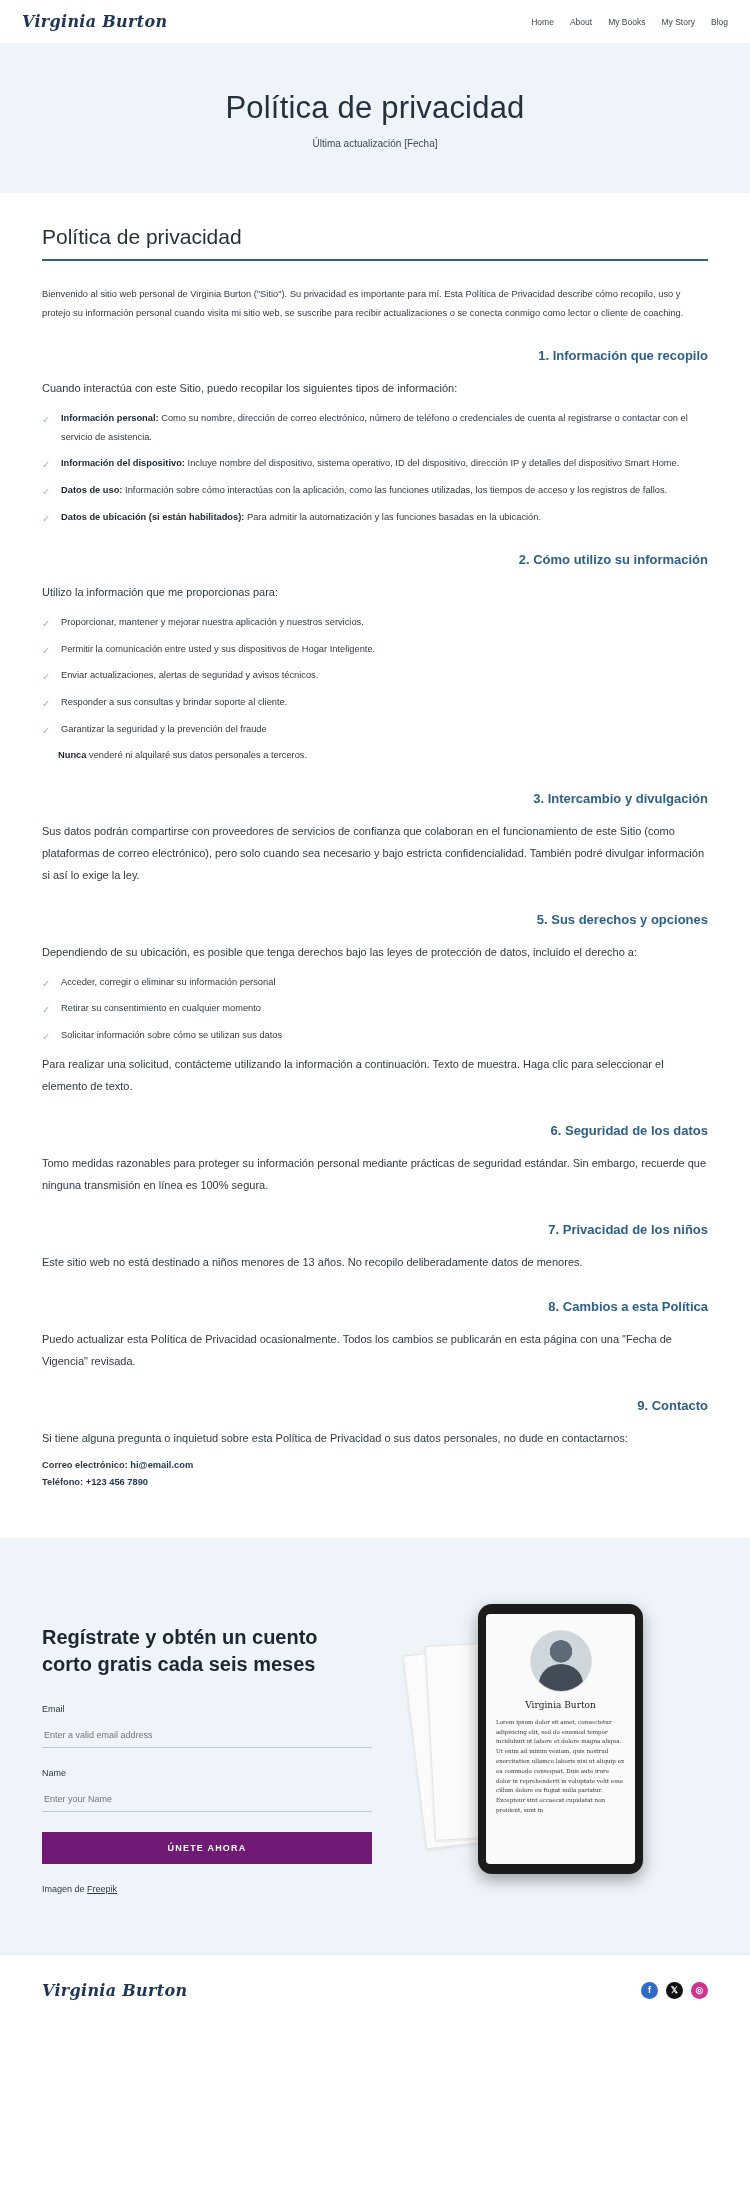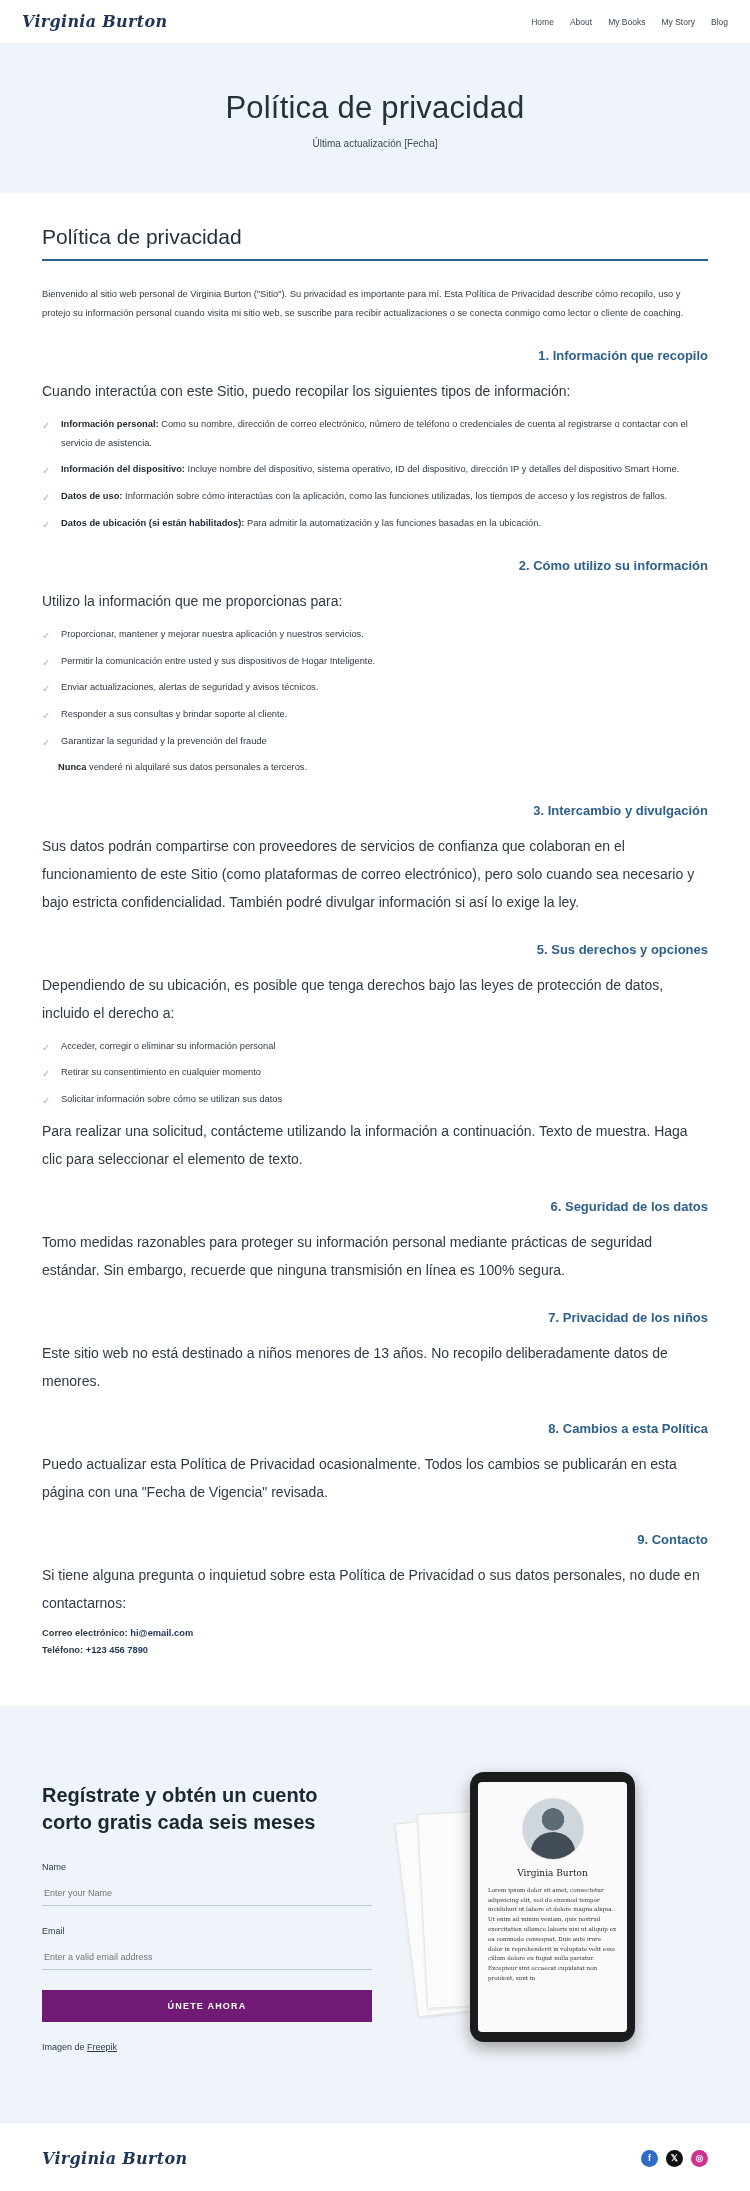--- a/index.html
+++ b/index.html
@@ -79,21 +79,21 @@
     margin-bottom: 26px;
   }
   h3.section {
     font-size: 13px;
     font-weight: 700;
     color: #2c5f8a;
     margin: 26px 0 14px 0;
     text-align: right;
   }
   p.body {
-    font-size: 14px;
+    font-size: 11px;
     line-height: 2.0;
     color: #2f3a45;
     margin-bottom: 8px;
   }
   ul.check {
     list-style: none;
     margin: 10px 0 4px 0;
   }
   ul.check li {
     position: relative;
@@ -115,22 +115,22 @@
   .nunca { font-size: 9.3px; line-height: 2.0; color: #2f3a45; margin-top: 6px; }
   .nunca b { color: #1d2731; padding-left: 16px; }
   .contact-line { font-size: 9.3px; line-height: 1.9; color: #2f3a45; font-weight: bold; }
   .contact-line b { color: #1d3557; }
 
   
   .cta {
     background: #eff4fa;
     padding: 56px 42px 60px 42px;
     display: flex;
-    gap: 28px;
-    align-items: center;
+    gap: 36px;
+    align-items: flex-end;
   }
   .cta-left { width: 330px; padding-top: 10px; }
   .cta-left h2 {
     font-size: 20px;
     line-height: 1.35;
     color: #1d2731;
     font-weight: bold;
     margin-bottom: 26px;
   }
   .field { margin-bottom: 20px; }
@@ -327,27 +327,27 @@
   <div class="contact-line">
     <span>Teléfono: </span><b>+123 456 7890</b>
   </div>
 </div>
 
 <div class="cta">
   <div class="cta-left">
     <h2>Regístrate y obtén un cuento corto gratis cada seis meses</h2>
 
     <div class="field">
+      <label>Email</label>
+      <input type="text" placeholder="Enter a valid email address" style="">
+    </div>
+
+    <div class="field">
       <label>Name</label>
       <input type="text" placeholder="Enter your Name" style="">
-    </div>
-
-    <div class="field">
-      <label>Email</label>
-      <input type="text" placeholder="Enter a valid email address" style="">
     </div>
 
     <button class="cta-btn">ÚNETE AHORA</button>
 
     <div class="credit">
       <span>Imagen de </span><a href="#">Freepik</a>
     </div>
   </div>
 
   <div class="cta-right">

